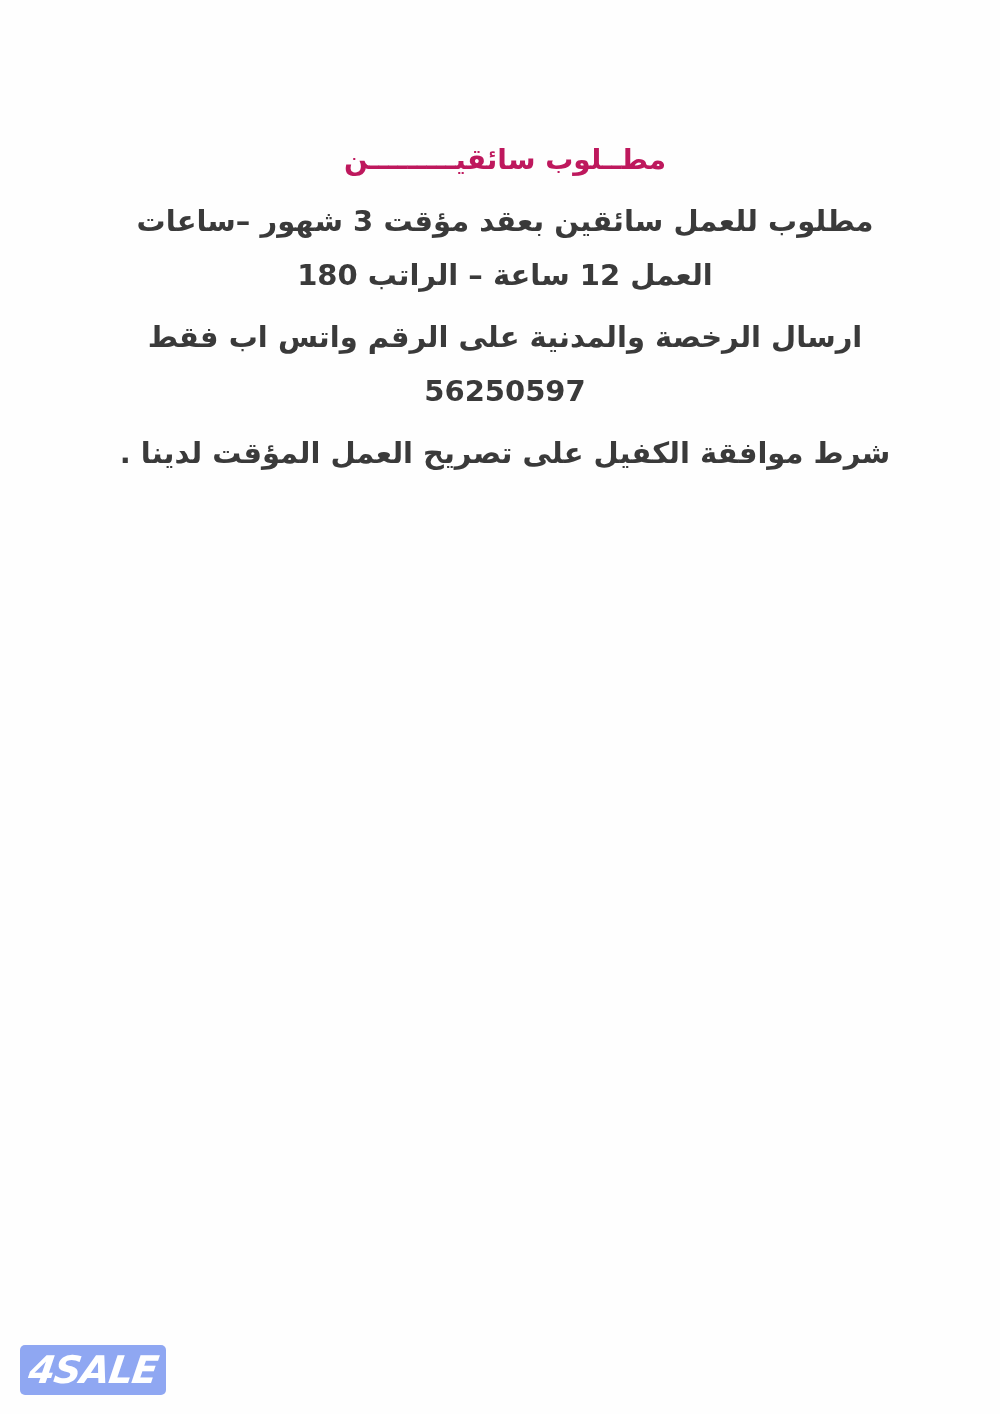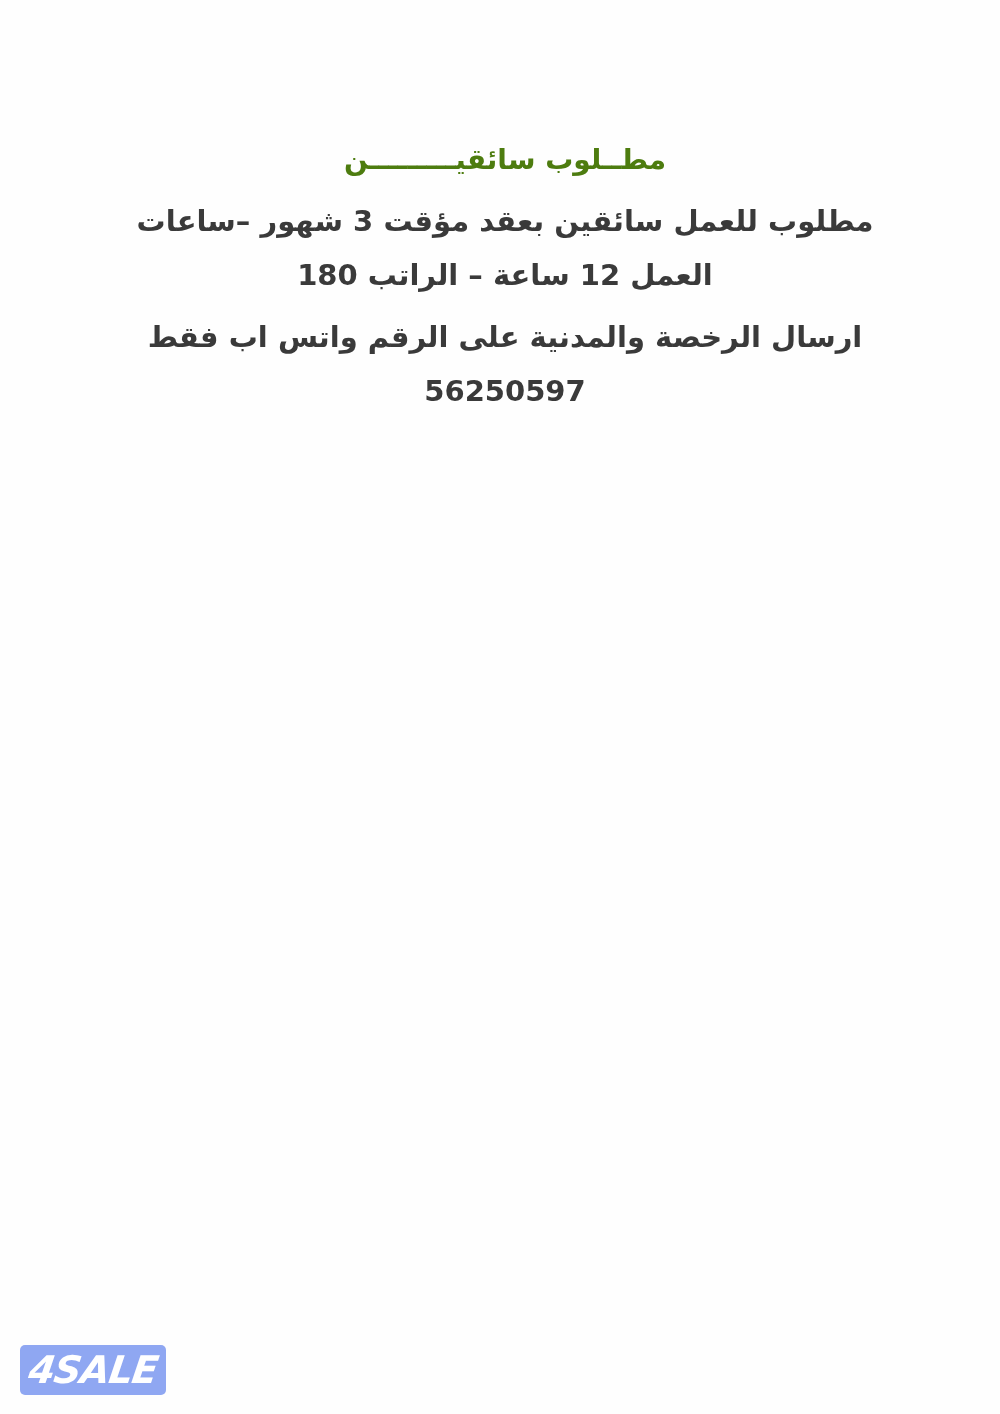--- a/index.html
+++ b/index.html
@@ -27,21 +27,21 @@
       width: 810px;
       top: 138px;
       direction: rtl;
       text-align: center;
     }
     .title {
       font-size: 28px;
       font-weight: bold;
       line-height: 44px;
       margin: 0 0 12px 0;
-      color: #4d7c0f;
+      color: #be185d;
       letter-spacing: 0.5px;
     }
     .para {
       font-size: 29px;
       font-weight: bold;
       line-height: 54px;
       margin: 0;
       color: #3a3a3a;
     }
     .para.p1 { margin-bottom: 8px; text-align: center; }
@@ -70,18 +70,19 @@
     }
   </style>
 </head>
 <body>
 
 <div class="page">
   <div class="doc-body">
     <p class="title">مطــلوب سائقيـــــــــن</p>
     <p class="para p1">مطلوب للعمل سائقين بعقد مؤقت 3 شهور –ساعات العمل 12 ساعة – الراتب 180</p>
     <p class="para p2">ارسال الرخصة والمدنية على الرقم واتس اب فقط 56250597</p>
+    <p class="para p3">شرط موافقة الكفيل على تصريح العمل المؤقت لدينا .</p>
   </div>
 
   <div class="watermark">
     <span>4SALE</span>
   </div>
 </div>
 
 </body></html>

